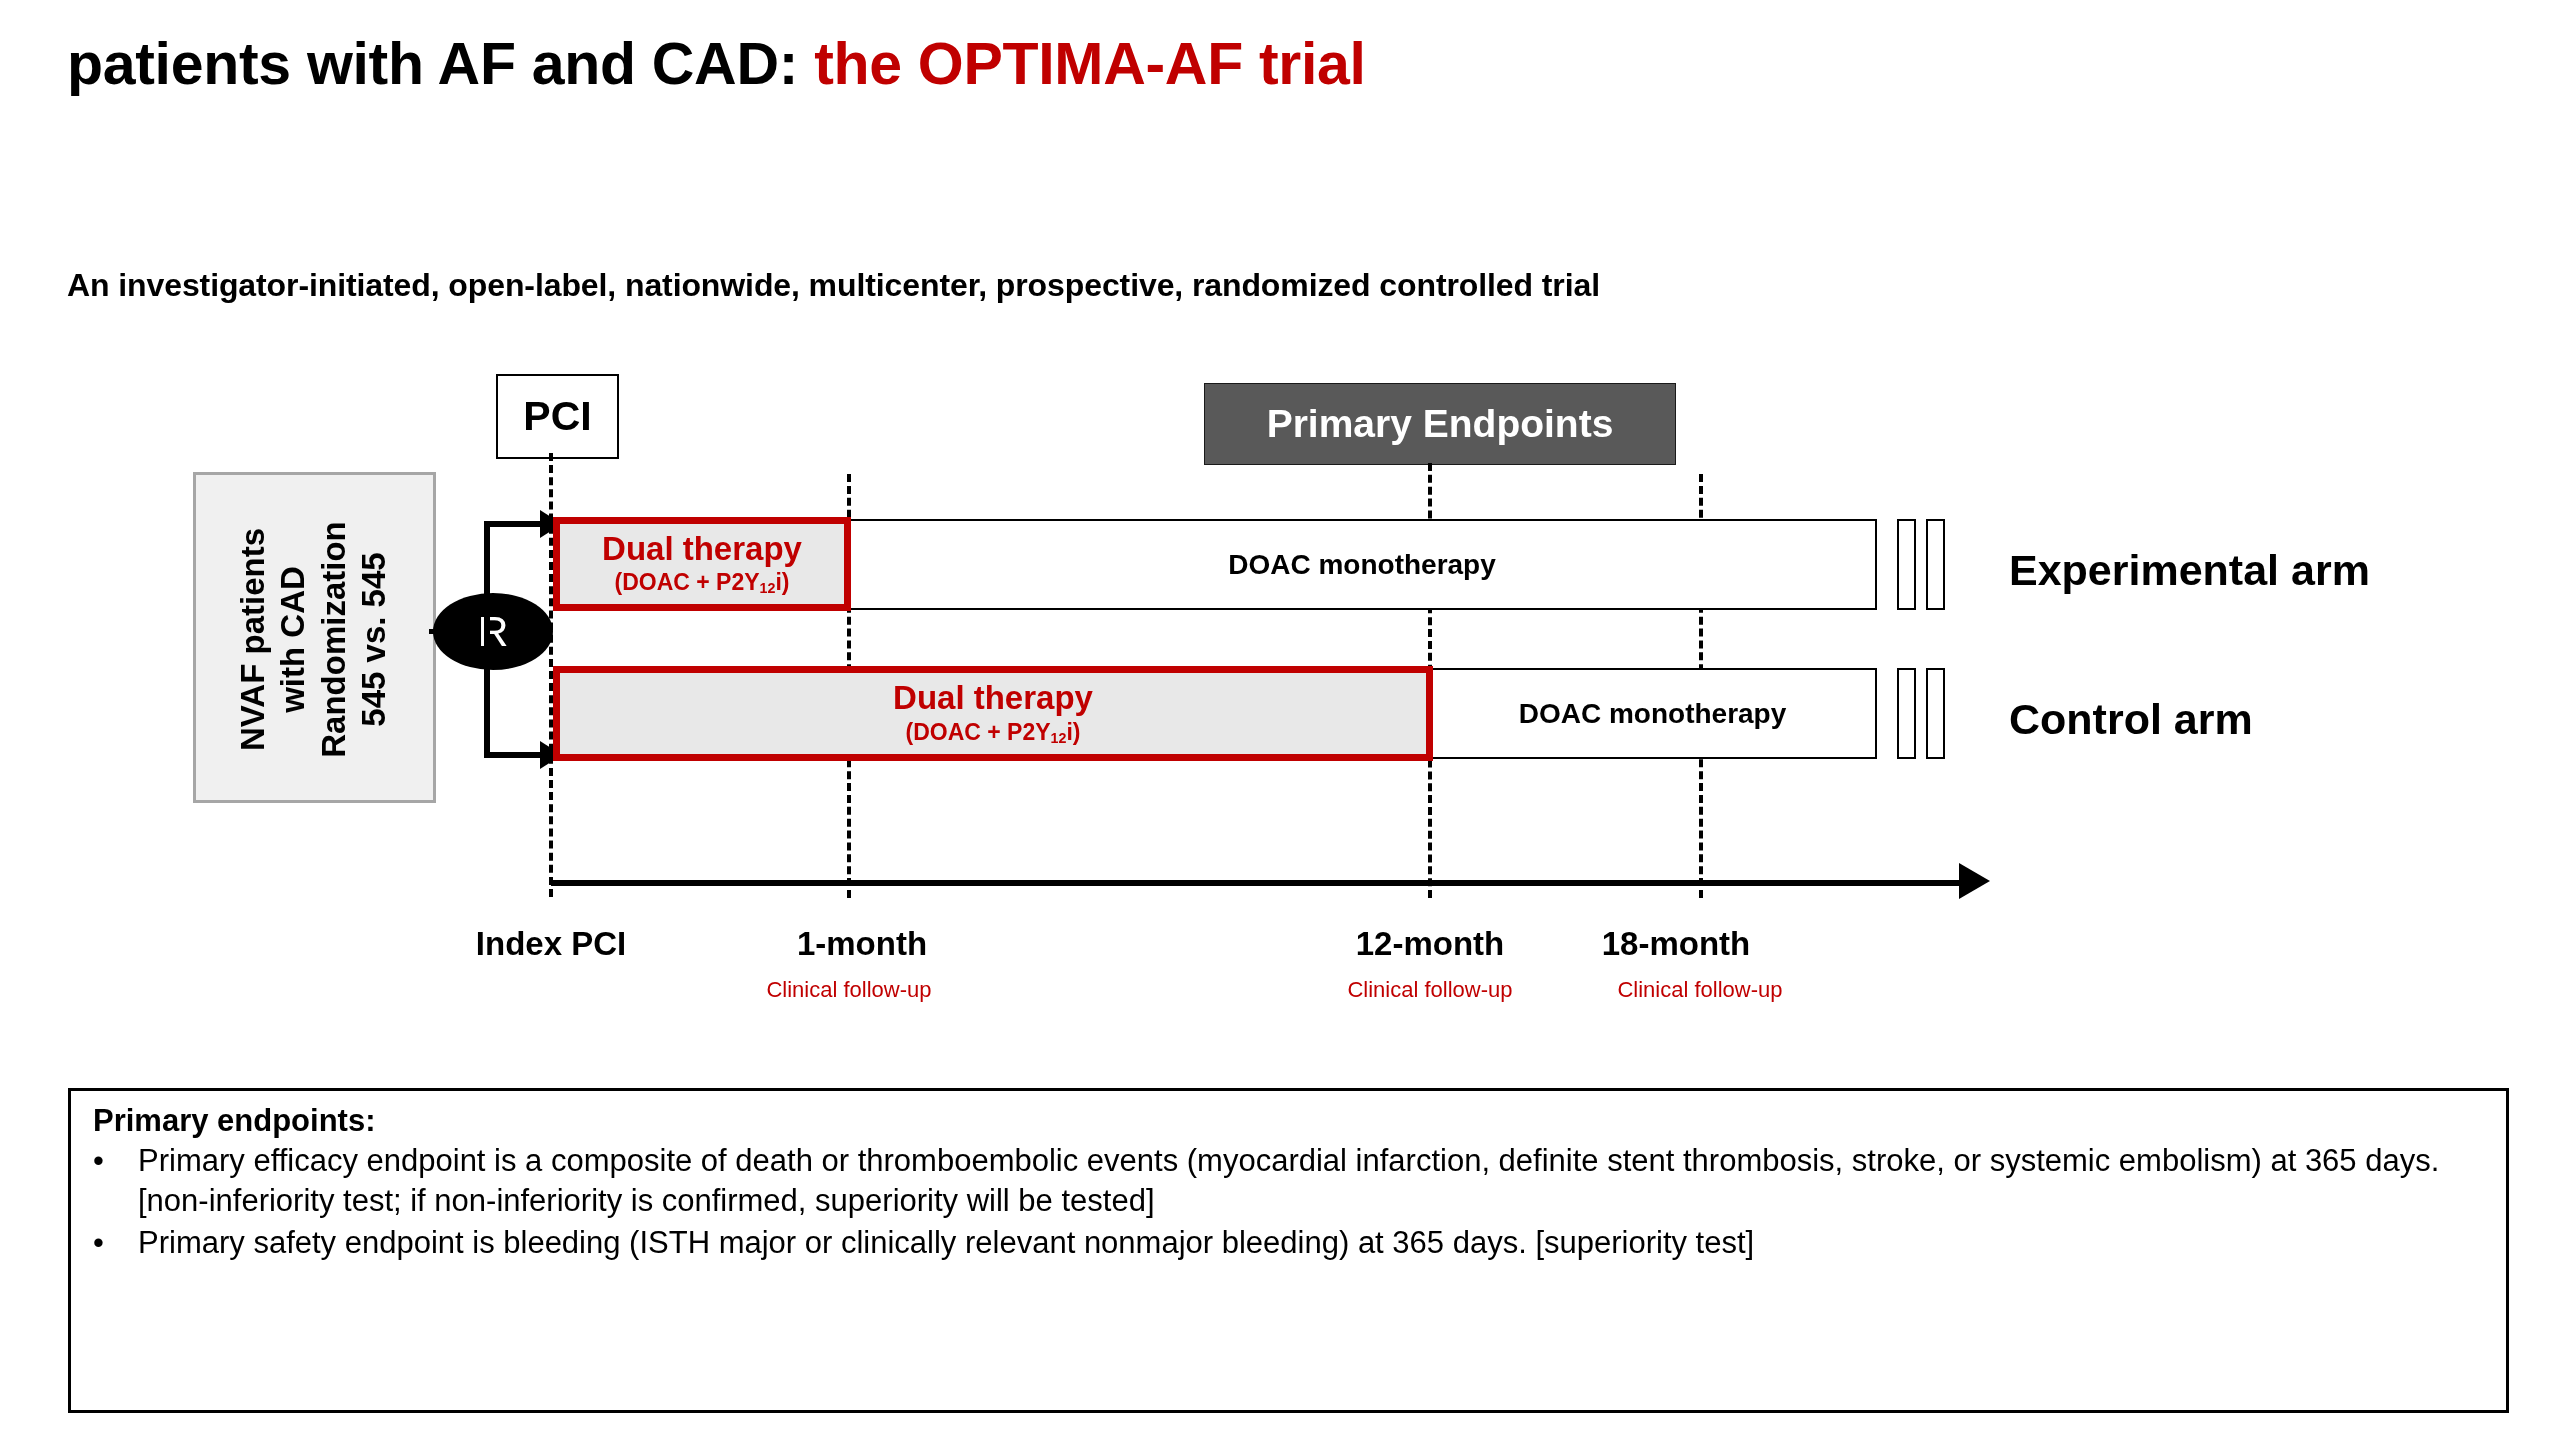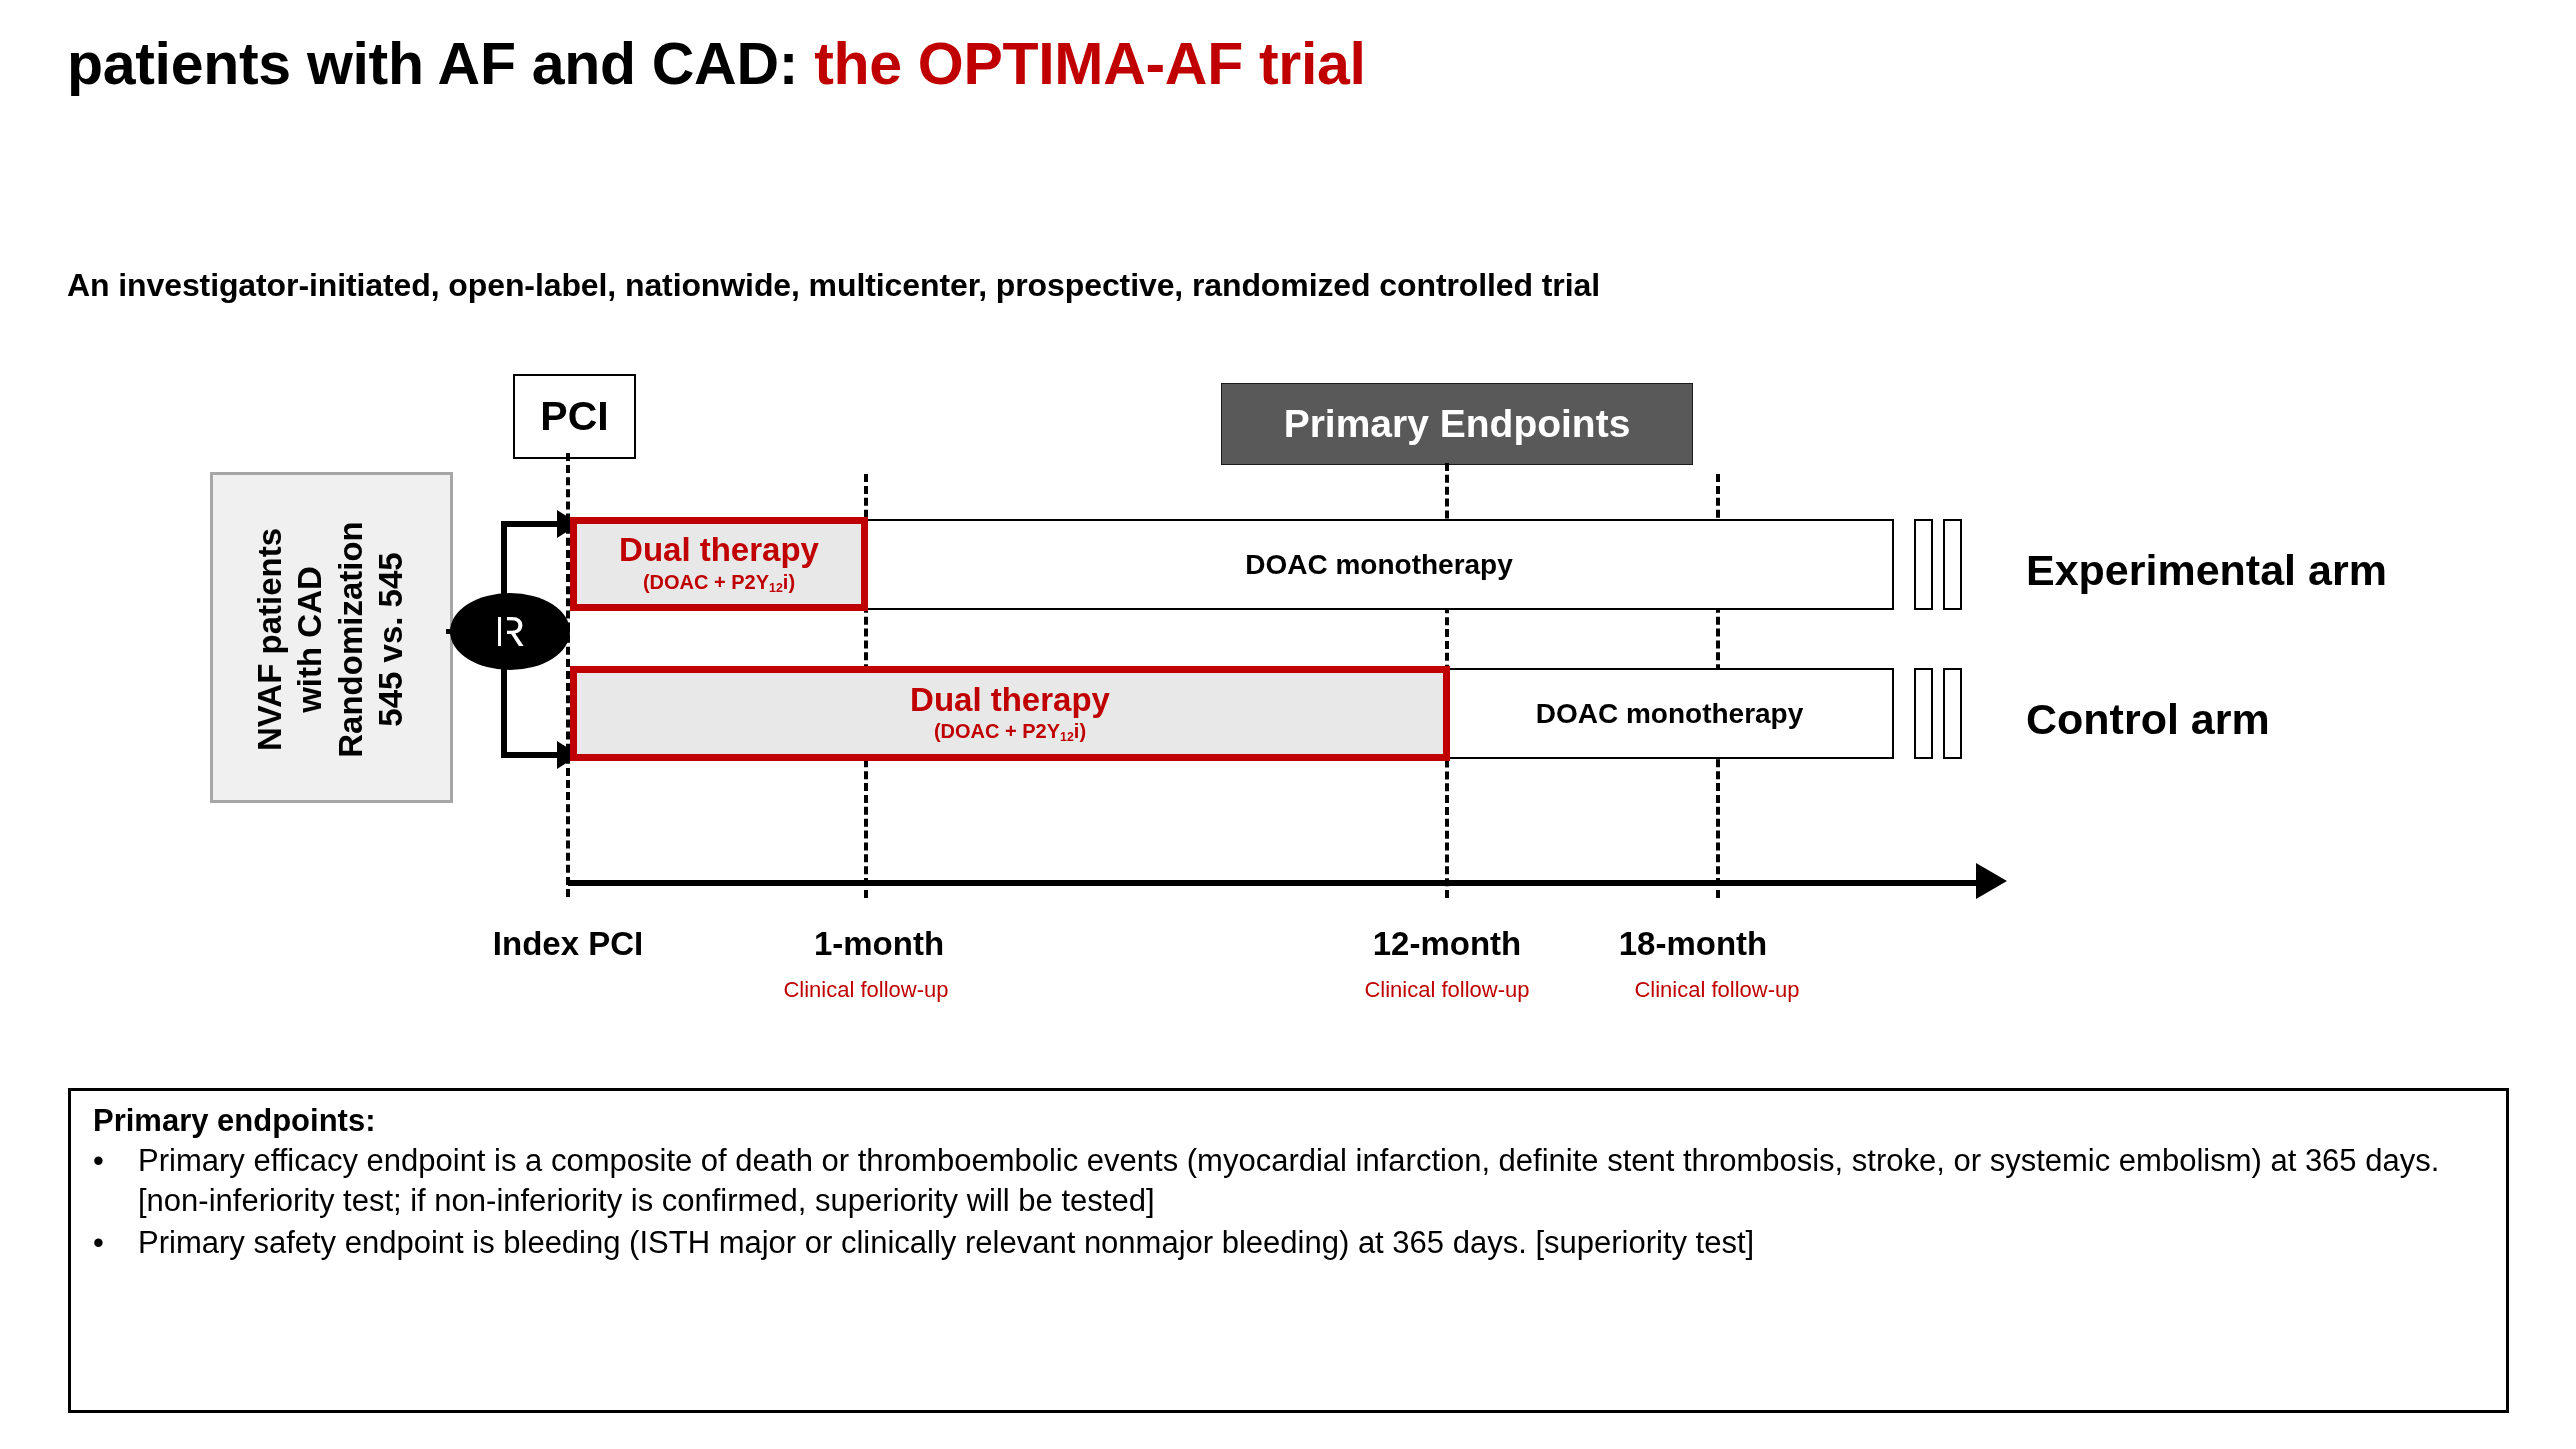--- a/index.html
+++ b/index.html
@@ -8,21 +8,21 @@
 
   
   #title{position:absolute;left:67px;top:30px;width:2447px;
          font-size:59px;font-weight:bold;line-height:1.18;letter-spacing:-0.3px;}
   #title .trialname{color:#C00000;}
 
   #subtitle{position:absolute;left:67px;top:267px;width:2447px;
             font-size:32px;font-weight:bold;letter-spacing:-0.1px;}
 
   
-  #diagram{position:absolute;left:0;top:348px;width:2472px;height:721px;margin-left:17px;}
+  #diagram{position:absolute;left:0;top:348px;width:2472px;height:721px;}
 
   
   #pci-box{position:absolute;left:496px;top:26px;width:119px;height:81px;
            border:2.6px solid #000;background:#fff;display:flex;
            align-items:center;justify-content:center;
            font-size:41px;font-weight:bold;}
 
   
   #rand-box{position:absolute;left:193px;top:124px;width:237px;height:325px;
             border:3.2px solid #A6A6A6;background:#F0F0F0;}
@@ -54,21 +54,21 @@
 
   
   .bar{position:absolute;box-sizing:border-box;}
   .bar-white{background:#fff;border:2.6px solid #000;display:flex;
              align-items:center;justify-content:center;
              font-size:28px;font-weight:bold;}
   .bar-red{background:#E8E8E8;border:7px solid #C00000;color:#C00000;
            display:flex;flex-direction:column;align-items:center;justify-content:center;
            text-align:center;}
   .bar-red .t1{font-size:33px;font-weight:bold;line-height:1.05;}
-  .bar-red .t2{font-size:20px;font-weight:bold;line-height:1.05;margin-top:3.9px;}
+  .bar-red .t2{font-size:23px;font-weight:bold;line-height:1.05;margin-top:3.9px;}
   sub{font-size:0.62em;vertical-align:-0.22em;}
 
   
   .brk{position:absolute;border:2.6px solid #000;background:#fff;box-sizing:border-box;}
 
   
   .armlabel{position:absolute;font-size:43px;font-weight:bold;white-space:nowrap;}
 
   
   .arrowline{position:absolute;background:#000;}

